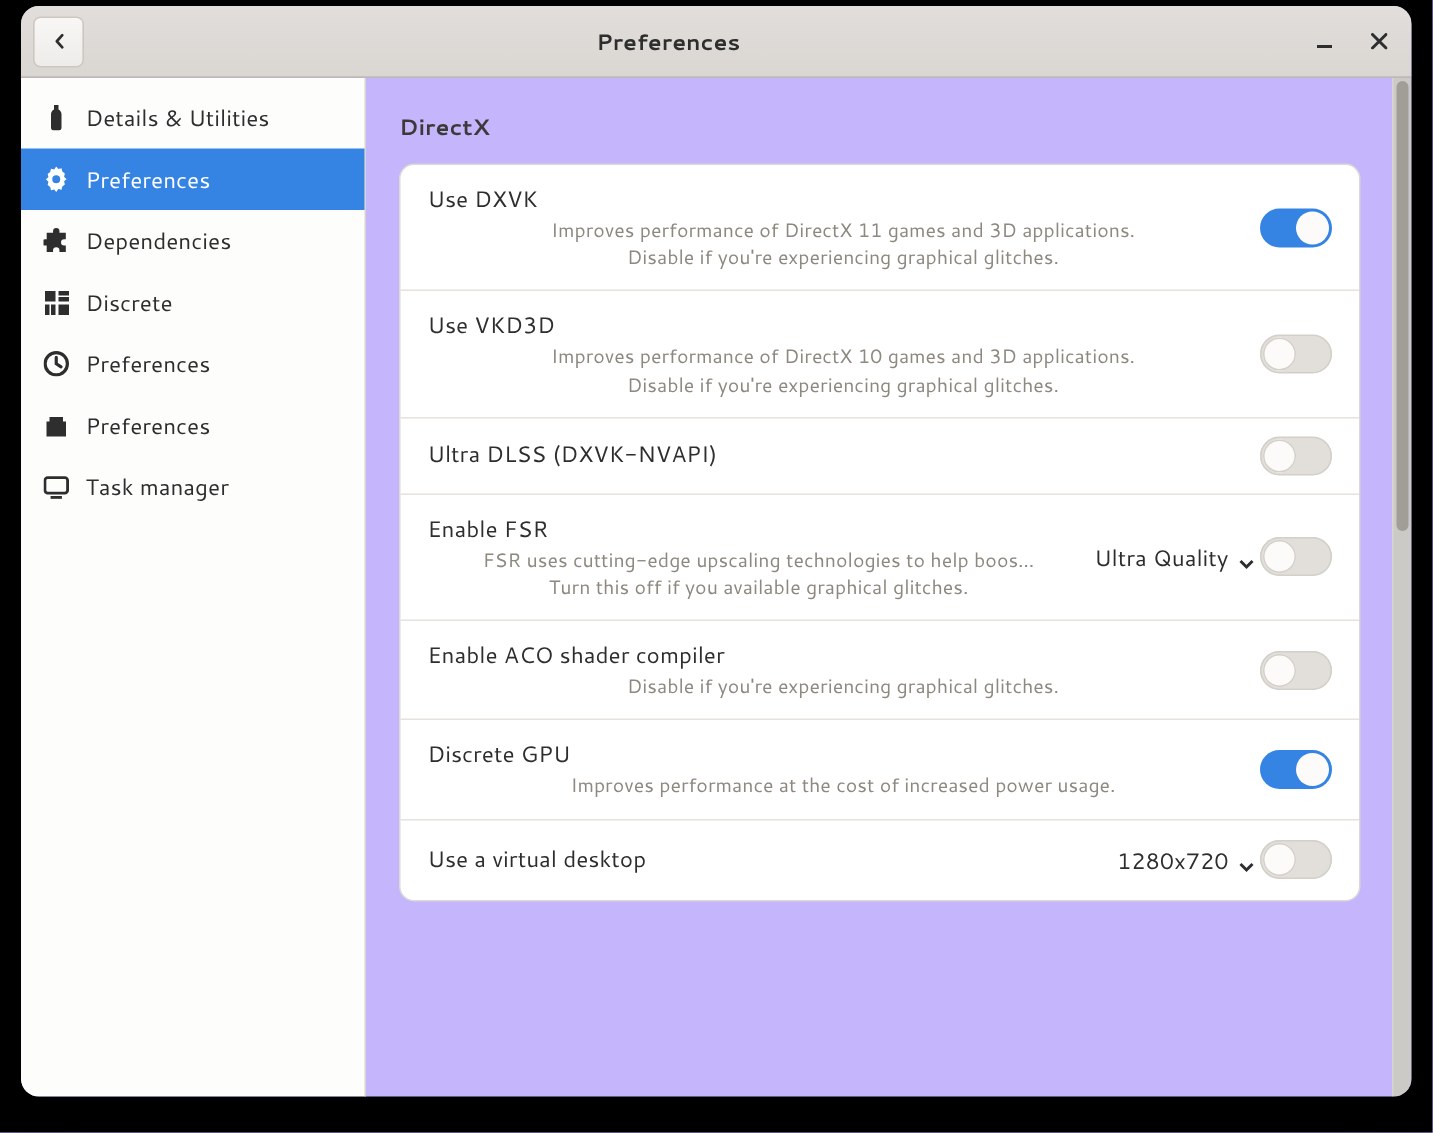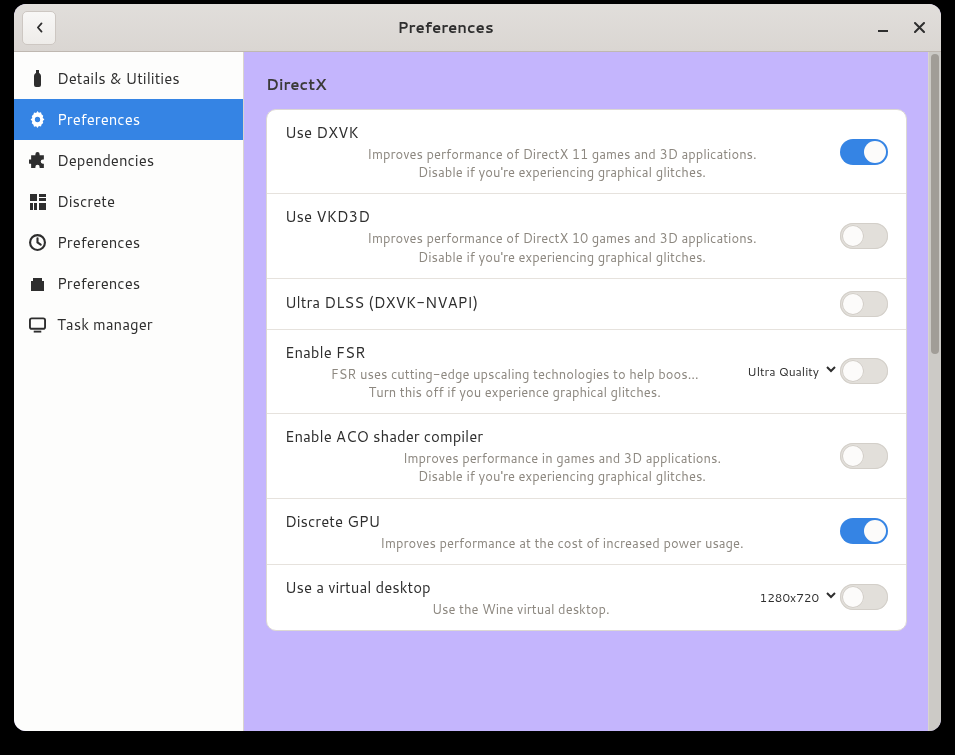--- a/index.html
+++ b/index.html
@@ -19,21 +19,21 @@
 .scroll { background:#cccac6; border-left:1px solid #d9d4ce; position:absolute; right:0; top:0; width:13px; height:100%; }
 .thumb { background:#a19d97; border-radius:6px; position:absolute; right:2px; width:8px; top:2px; height:300px; }
 .ct { padding:22px 34px 22px 22px; }
 .gh { font-weight:700; font-size:15px; color:#3b3a38; margin-bottom:14px; }
 .card { background:#fff; border:1px solid #dcd8d3; border-radius:10px; margin-bottom:28px; }
 .row { display:flex; align-items:center; padding:12px 18px; border-bottom:1px solid #e6e2dd; gap:1px; }
 .row:last-child { border-bottom:0; }
 .txt { flex:1; min-width:0; }
 .ttl { font-size:15px; color:#2e2e2e; margin-bottom:2px; }
 .sub { font-size:13px; color:#8d8880; line-height:1.4;text-align:center; }
-.sel { display:flex; align-items:flex-start; gap:6px; font-size:12px; color:#2e2e2e; cursor:pointer; padding:4px 2px; white-space:nowrap; }
+.sel { display:flex; align-items:flex-end; gap:6px; font-size:15px; color:#2e2e2e; cursor:pointer; padding:4px 2px; white-space:nowrap; }
 .sw { width:48px; height:26px; background:#e2dfda; border-radius:13px; position:relative; cursor:pointer; box-shadow:inset 0 0 0 1px #d3cfc9; flex-shrink:0; }
 .sw::after { content:""; position:absolute; width:22px; height:22px; background:#fcfbfa; border-radius:50%; top:2px; left:2px; box-shadow:inset 0 0 0 1px #d3cfc9; }
 .sw.on { background:#3584e4; box-shadow:none; }
 .sw.on::after { left:24px; box-shadow:none; }
 .ell { white-space:nowrap; overflow:hidden; text-overflow:ellipsis; }
 </style>
 </head>
 <body>
 
 <div class="shell">
@@ -155,52 +155,50 @@
             <div class="txt">
               <div class="ttl">Ultra DLSS (DXVK-NVAPI)</div>
             </div>
             <div class="sw"></div>
           </div>
 
           <div class="row">
             <div class="txt" style="min-width:0">
               <div class="ttl">Enable FSR</div>
               <div class="sub ell">FSR uses cutting-edge upscaling technologies to help boos…</div>
-              <div class="sub">Turn this off if you experience graphical glitches.</div>
+              <div class="sub">Turn this off if you available graphical glitches.</div>
             </div>
             <div class="sel">
               <span>Ultra Quality</span>
               <svg width="12" height="12" viewBox="0 0 12 12">
                   <path d="M2 4l4 4 4-4" fill="none" stroke="#2e2e2e" stroke-width="2"></path>
                 </svg>
             </div>
             <div class="sw"></div>
           </div>
 
           <div class="row">
             <div class="txt">
               <div class="ttl">Enable ACO shader compiler</div>
-              <div class="sub">Improves performance in games and 3D applications.</div>
               <div class="sub">Disable if you're experiencing graphical glitches.</div>
             </div>
             <div class="sw"></div>
           </div>
 
           <div class="row">
             <div class="txt">
               <div class="ttl">Discrete GPU</div>
               <div class="sub">Improves performance at the cost of increased power usage.</div>
             </div>
             <div class="sw on"></div>
           </div>
 
           <div class="row">
             <div class="txt">
               <div class="ttl">Use a virtual desktop</div>
-              <div class="sub">Use the Wine virtual desktop.</div>
             </div>
             <div class="sel">
               <span>1280x720</span>
               <svg width="12" height="12" viewBox="0 0 12 12">
                   <path d="M2 4l4 4 4-4" fill="none" stroke="#2e2e2e" stroke-width="2"></path>
                 </svg>
             </div>
             <div class="sw"></div>
           </div>
 

